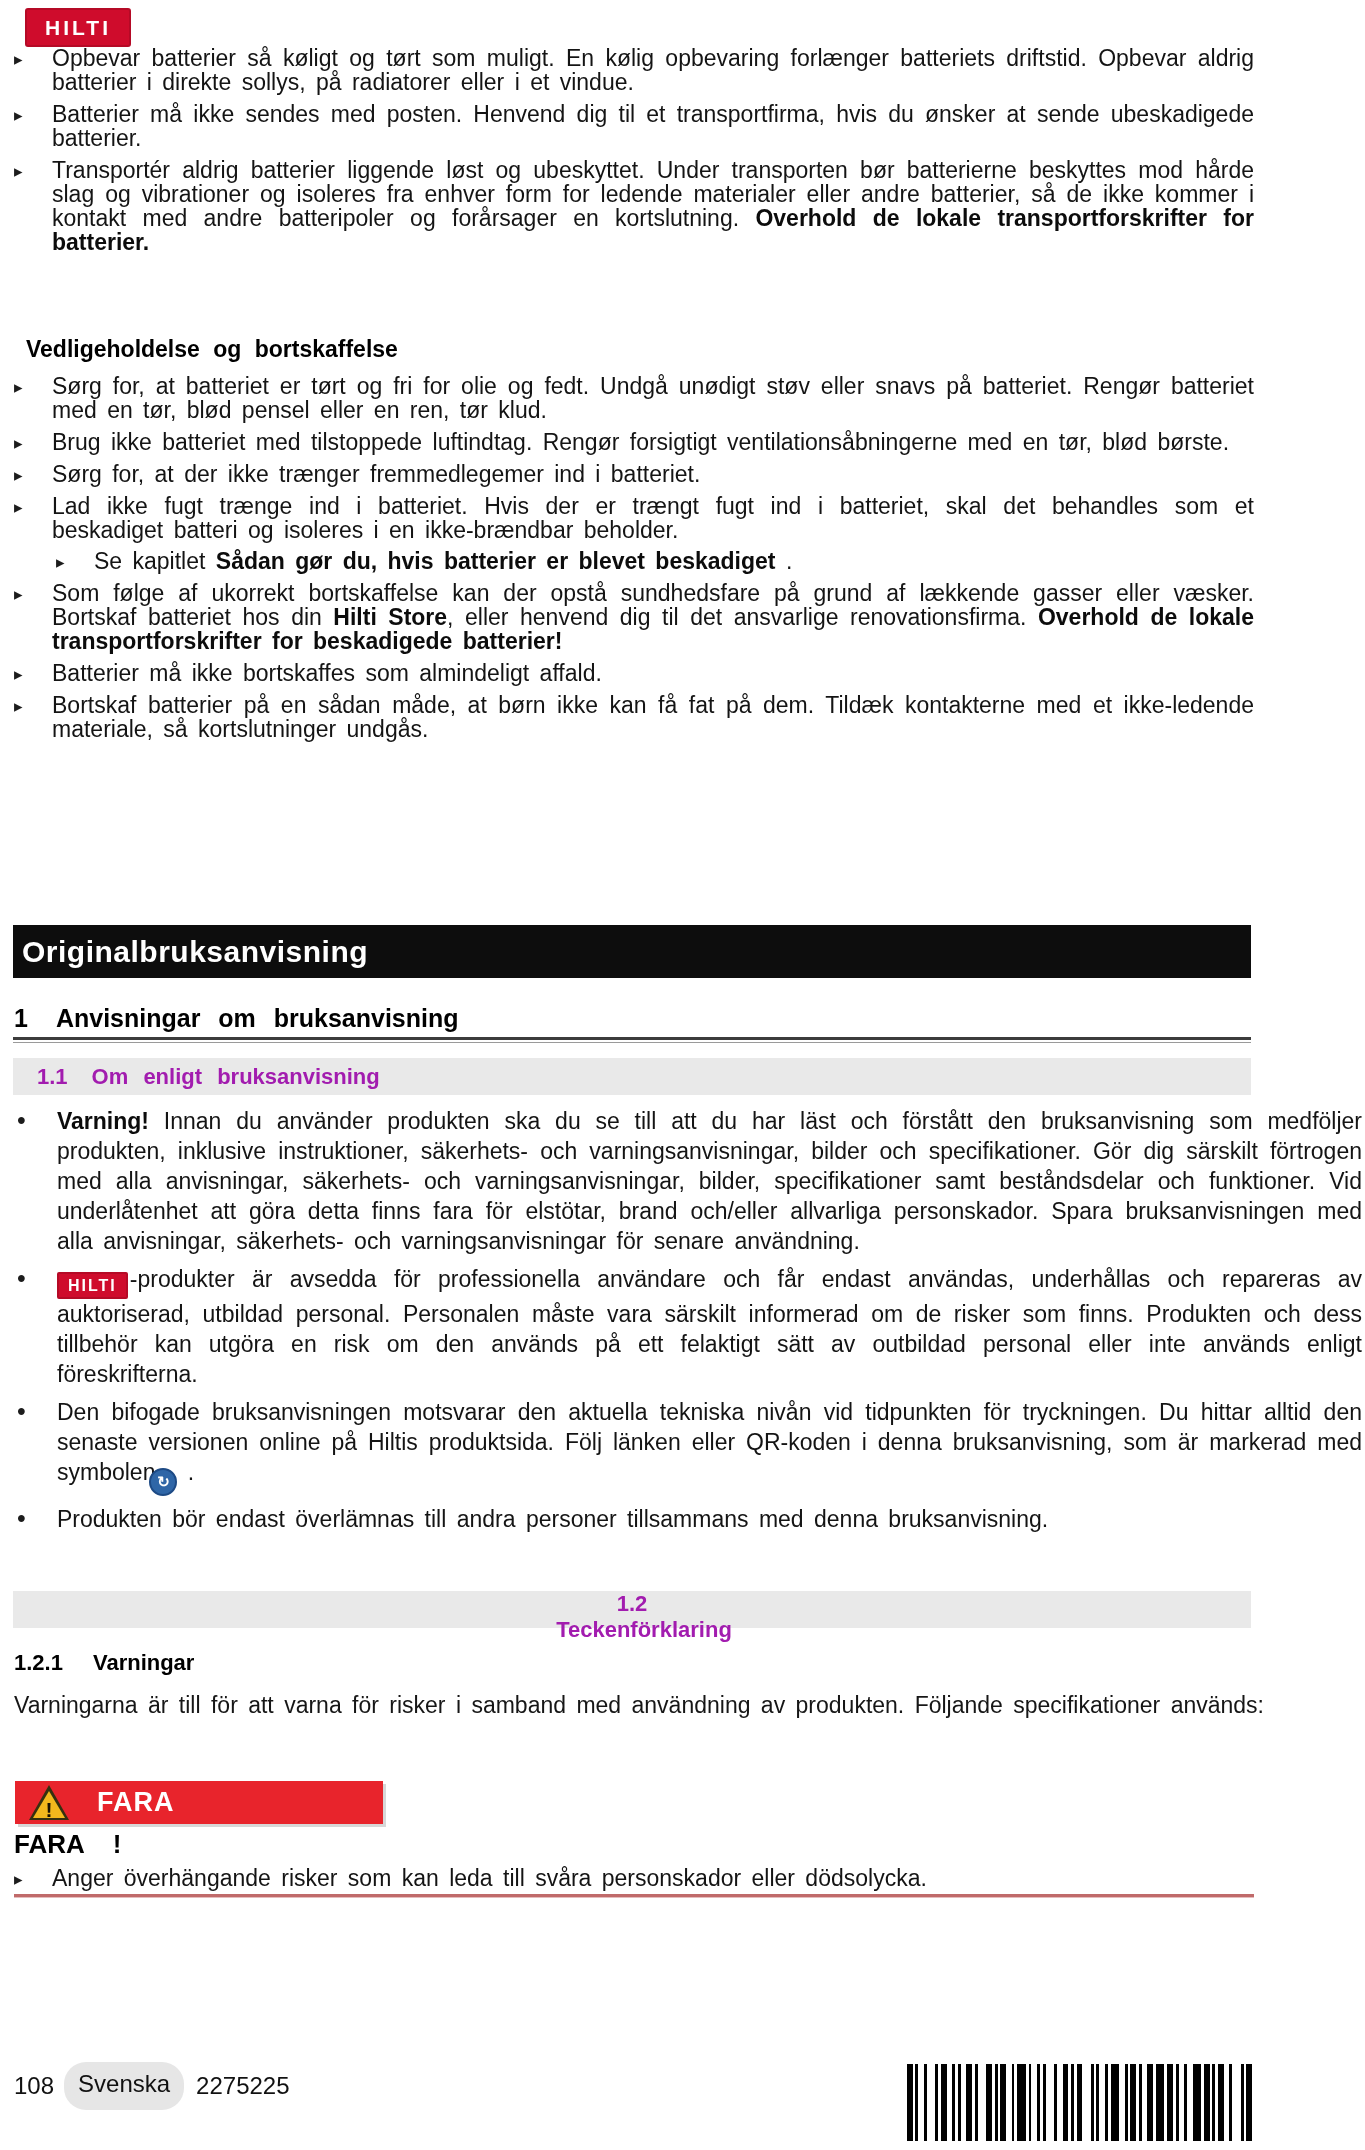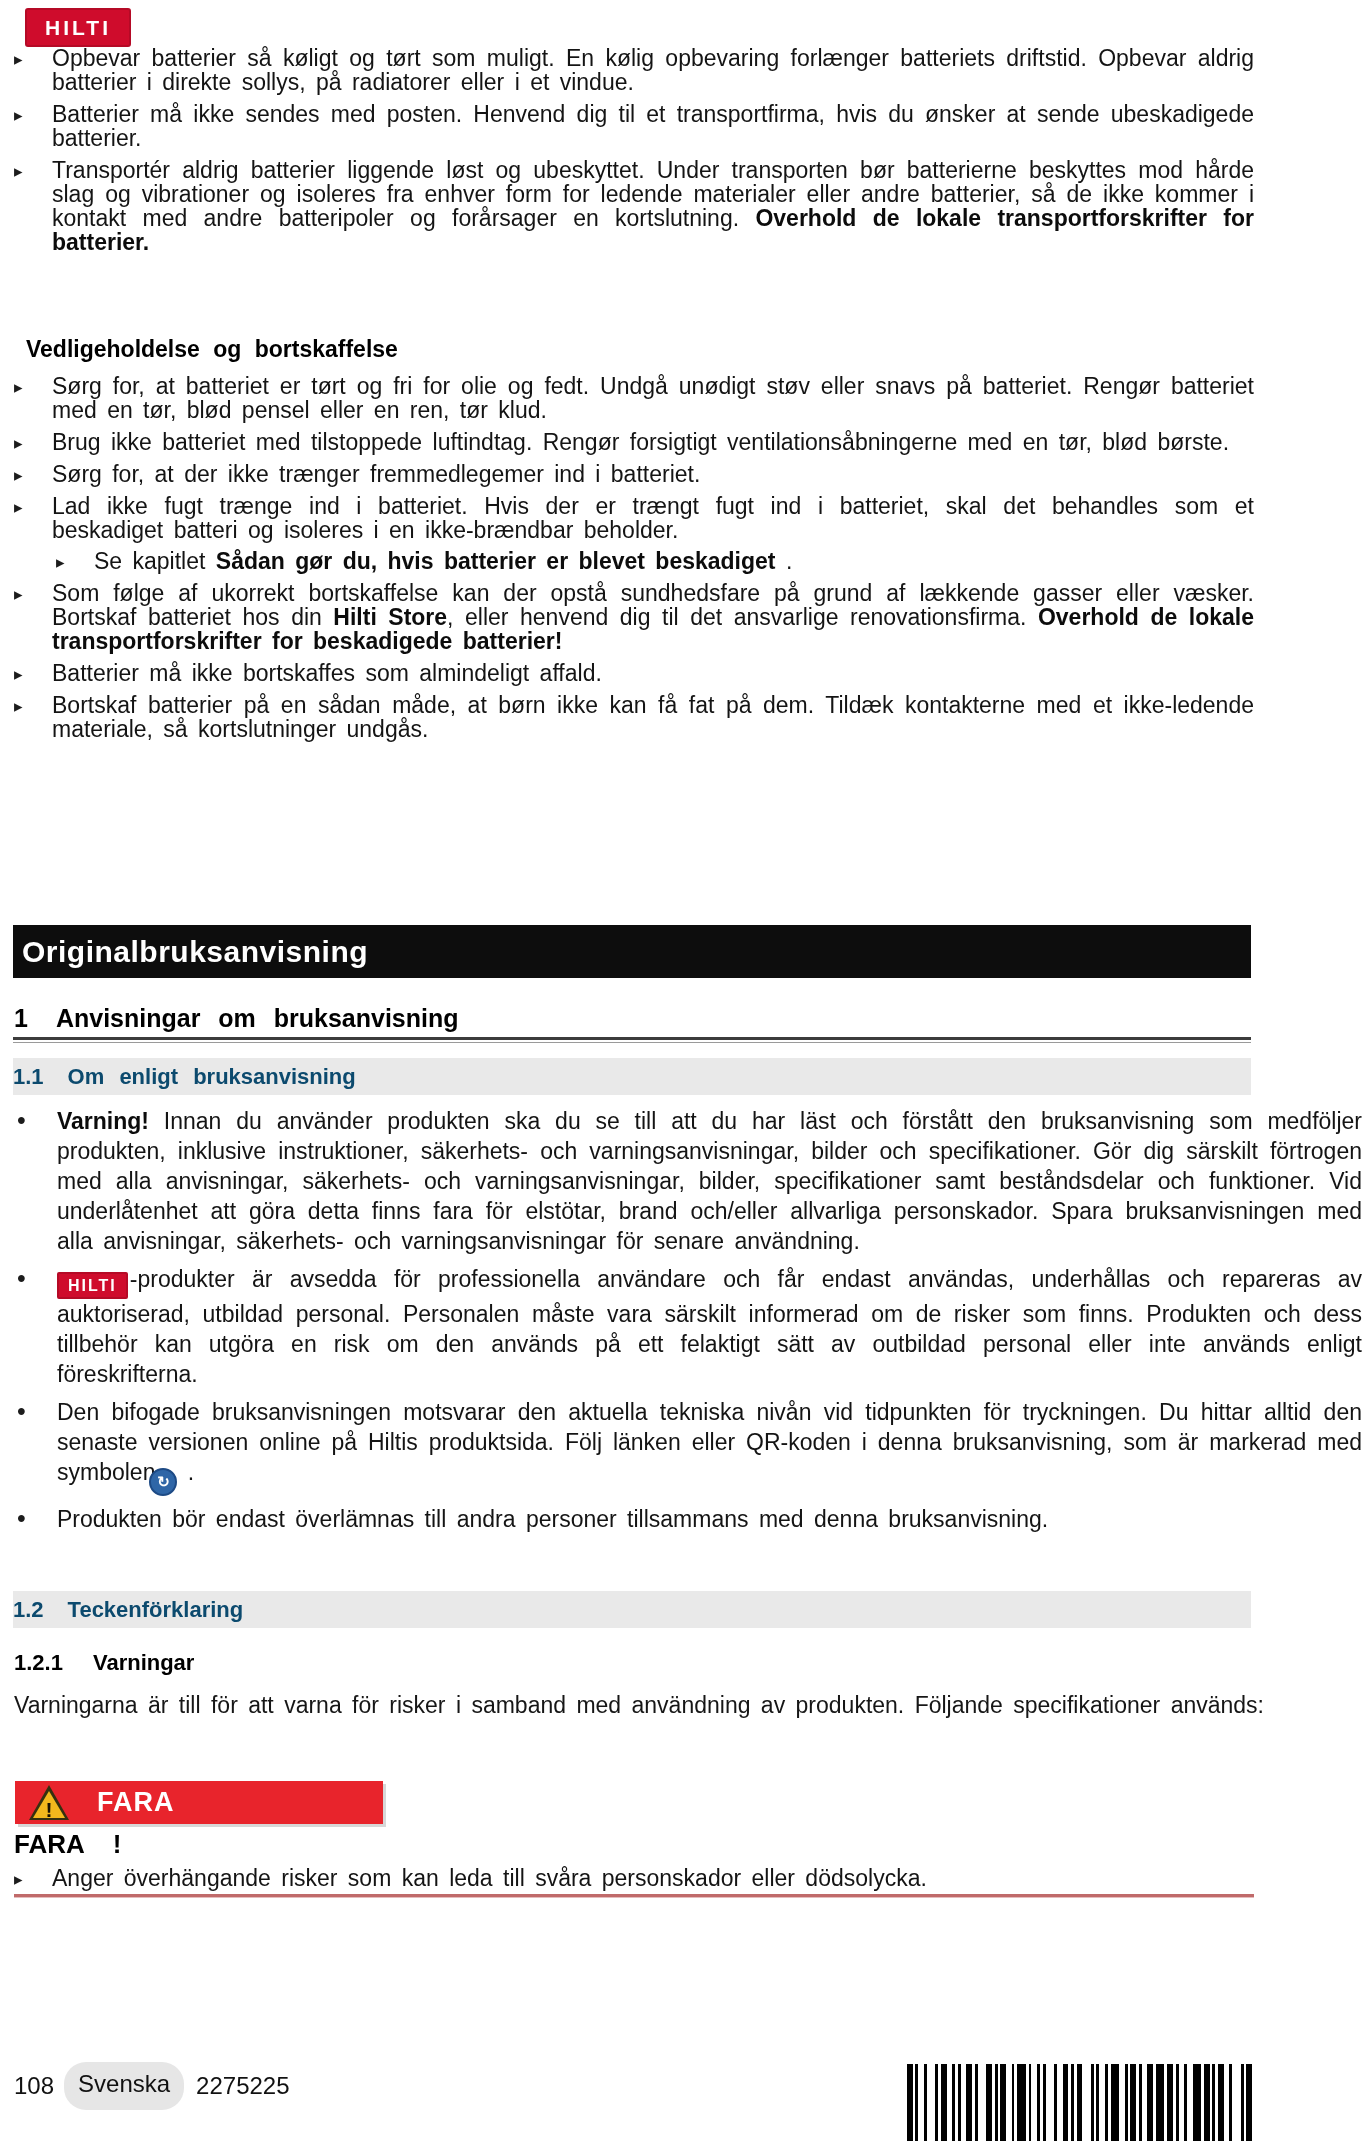--- a/index.html
+++ b/index.html
@@ -45,27 +45,27 @@
     color:#ffffff;font-size:30px;font-weight:700;letter-spacing:0.5px;
   }
   .chapter{left:14px;top:993px;width:1238px;font-size:25px;font-weight:700;color:#000;margin-top:11px;}
   .chapter .num{display:inline-block;margin-right:28px;}
   .chapter .ttl{word-spacing:11px;}
   .chapter-rule{left:13px;top:1037px;width:1238px;height:2px;background:#fff;
     border-top:3px solid #3c3c3c;border-bottom:1px solid #9a9a9a;}
 
   .gray-bar{
     left:13px;width:1238px;height:37px;background:#e9e9e9;
-    display:flex;align-items:center;padding-left:0;box-sizing:border-box;
-    font-size:22px;font-weight:700;color:#0c4a6e;
+    display:flex;align-items:center;padding-left:24px;box-sizing:border-box;
+    font-size:22px;font-weight:700;color:#a21caf;
   }
   .gray-bar .num{margin-right:24px;}
   .gray-bar .ttl{word-spacing:9px;}
   .bar-11{top:1058px;}
-  .bar-12{top:1591px;}
+  .bar-12{top:1591px;flex-direction:column;}
 
   .about-list{left:14px;top:1106px;width:1348px;}
   .about-list .txt{line-height:30px;}
   .about-list>li{margin-bottom:6px;}
 
   .h121{left:14px;top:1650px;font-size:22px;font-weight:700;color:#000;}
   .h121 .num{margin-right:30px;}
 
   .warn-intro{left:14px;top:1690px;width:1350px;
     font-size:23px;line-height:30px;text-align:justify;word-spacing:4px;}

